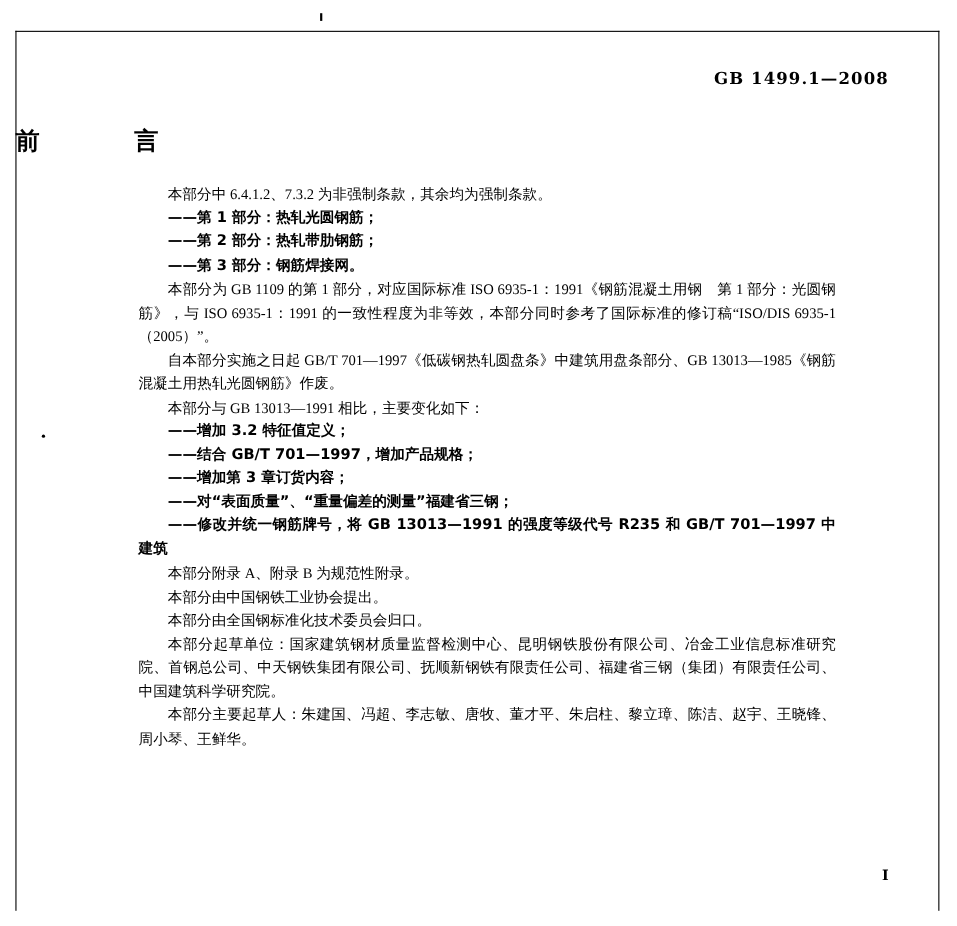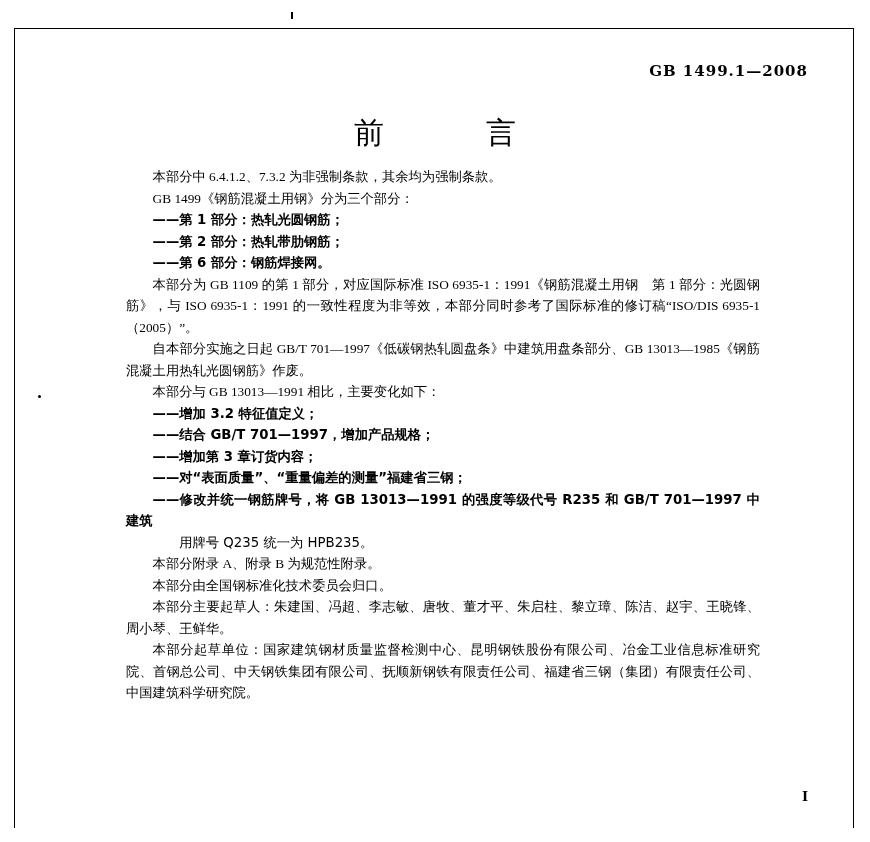--- a/index.html
+++ b/index.html
@@ -58,24 +58,23 @@
     font-family: "DejaVu Serif", serif;
     font-weight: bold;
     font-size: 15px;
     letter-spacing: 1px;
   }
   .doc-title {
     position: absolute;
     left: 0;
     top: 113px;
     width: 870px;
-    text-align: center;
     font-family: "DejaVu Sans", sans-serif;
-    font-weight: normal;
-    font-size: 30px;
+    font-weight: bold;
+    font-size: 22px;
     letter-spacing: 14px;
     text-indent: 14px;
   }
   .body-text {
     position: absolute;
     left: 126px;
     top: 166px;
     width: 634px;
     font-size: 13.3px;
     line-height: 21.5px;
@@ -106,34 +105,33 @@
 
   <div class="speck speck-top"></div>
   <div class="speck speck-left"></div>
 
   <div class="header">GB  1499.1—2008</div>
 
   <div class="doc-title">前　　言</div>
 
   <div class="body-text" id="body">
       <p class="ind2">本部分中 6.4.1.2、7.3.2 为非强制条款，其余均为强制条款。</p>
-      <p class="ind2">GB 1499《钢筋混凝土用钢》分为三个部分：</p>
       <p class="dash">——第 1 部分：热轧光圆钢筋；</p>
       <p class="dash">——第 2 部分：热轧带肋钢筋；</p>
-      <p class="dash">——第 6 部分：钢筋焊接网。</p>
+      <p class="dash">——第 3 部分：钢筋焊接网。</p>
       <p class="ind2">本部分为 GB 1109 的第 1 部分，对应国际标准 ISO 6935-1：1991《钢筋混凝土用钢　第 1 部分：光圆钢筋》，与 ISO 6935-1：1991 的一致性程度为非等效，本部分同时参考了国际标准的修订稿“ISO/DIS 6935-1（2005）”。</p>
       <p class="ind2">自本部分实施之日起 GB/T 701—1997《低碳钢热轧圆盘条》中建筑用盘条部分、GB 13013—1985《钢筋混凝土用热轧光圆钢筋》作废。</p>
       <p class="ind2">本部分与 GB 13013—1991 相比，主要变化如下：</p>
       <p class="dash">——增加 3.2 特征值定义；</p>
       <p class="dash">——结合 GB/T 701—1997，增加产品规格；</p>
       <p class="dash">——增加第 3 章订货内容；</p>
       <p class="dash">——对“表面质量”、“重量偏差的测量”福建省三钢；</p>
       <p class="dash">——修改并统一钢筋牌号，将 GB 13013—1991 的强度等级代号 R235 和 GB/T 701—1997 中建筑</p>
-      <p class="hang">用牌号 Q235 统一为 HPB235。</p>
       <p class="ind2">本部分附录 A、附录 B 为规范性附录。</p>
+      <p class="ind2">本部分由中国钢铁工业协会提出。</p>
       <p class="ind2">本部分由全国钢标准化技术委员会归口。</p>
+      <p class="ind2">本部分起草单位：国家建筑钢材质量监督检测中心、昆明钢铁股份有限公司、冶金工业信息标准研究院、首钢总公司、中天钢铁集团有限公司、抚顺新钢铁有限责任公司、福建省三钢（集团）有限责任公司、中国建筑科学研究院。</p>
       <p class="ind2">本部分主要起草人：朱建国、冯超、李志敏、唐牧、董才平、朱启柱、黎立璋、陈洁、赵宇、王晓锋、周小琴、王鲜华。</p>
-      <p class="ind2">本部分起草单位：国家建筑钢材质量监督检测中心、昆明钢铁股份有限公司、冶金工业信息标准研究院、首钢总公司、中天钢铁集团有限公司、抚顺新钢铁有限责任公司、福建省三钢（集团）有限责任公司、中国建筑科学研究院。</p>
     </div>
 
   <div class="page-num">I</div>
 
 </div>
 
 </body></html>

